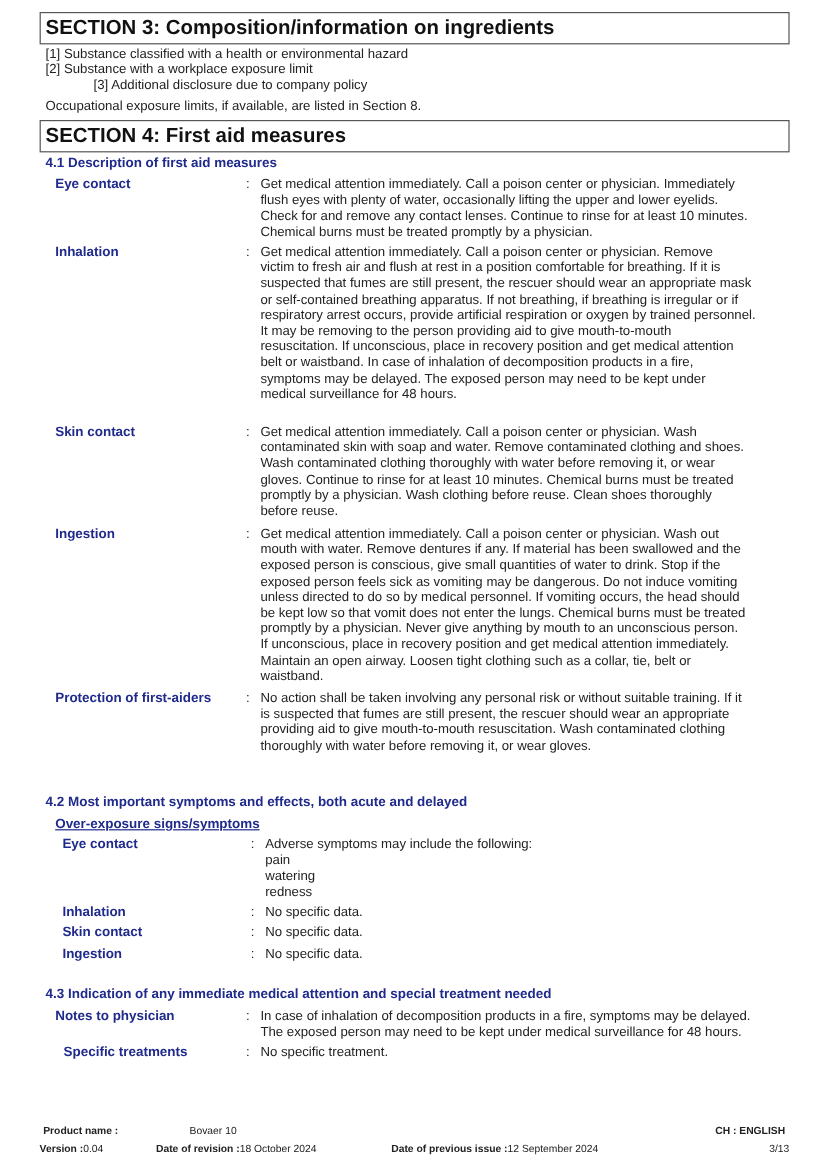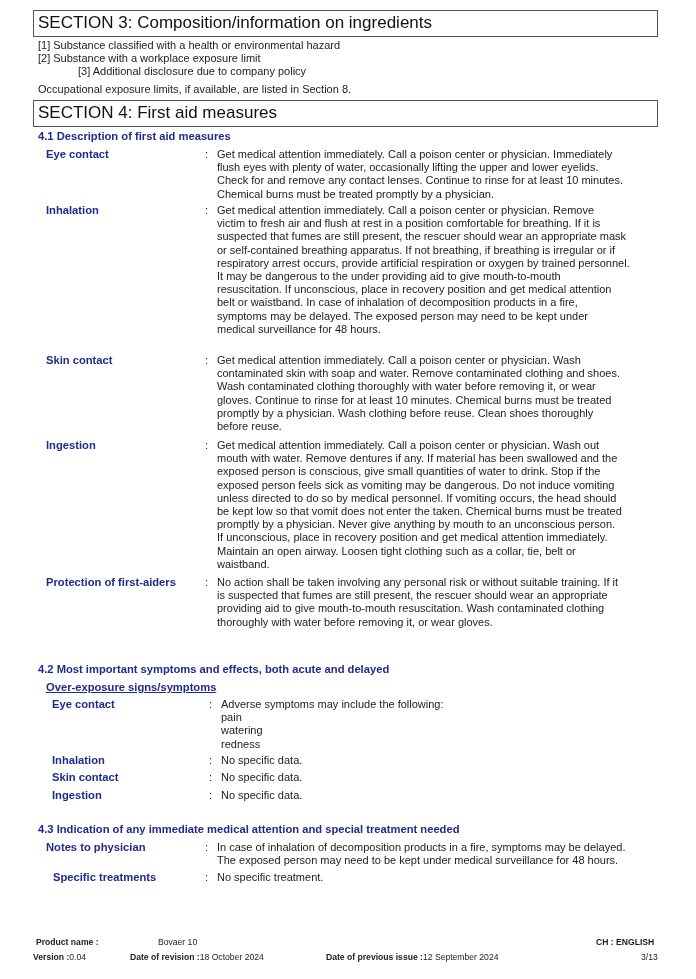--- a/index.html
+++ b/index.html
@@ -1,20 +1,20 @@
 <!DOCTYPE html>
 <html><head>
   <meta charset="utf-8">
   <style>
     html, body { margin: 0; padding: 0; background: #ffffff; }
     body { width: 696px; height: 979px; position: relative; overflow: hidden;
       font-family: "Liberation Sans", sans-serif; color: #222; font-size: 11px; }
     .page { position: absolute; left: 0; top: 0; width: 696px; height: 979px; }
     .section-box { position: absolute; left: 33px; width: 625px; border: 1px solid #555;
-      font-weight: normal; font-size: 17px; color: #111; padding: 2px 0 0 4px; box-sizing: border-box; }
+      font-weight: bold; font-size: 17px; color: #111; padding: 2px 0 0 4px; box-sizing: border-box; }
     .note-line { position: absolute; left: 38px; font-size: 11px; color: #222; line-height: 13px; }
     .subhead { position: absolute; left: 38px; font-weight: bold; font-size: 11.2px; color: #1f2a8c; }
     .label { position: absolute; font-weight: bold; font-size: 11.2px; color: #1f2a8c; }
     .colon { position: absolute; font-size: 11px; color: #222; }
     .value { position: absolute; left: 217px; width: 440px; font-size: 11px; line-height: 13.2px; color: #222; }
     .value .ln { display: block; white-space: nowrap; }
     .ulink { position: absolute; left: 46px; font-weight: bold; font-size: 11.2px; color: #1f2a8c; text-decoration: underline; }
     .foot { position: absolute; font-size: 8.6px; color: #222; }
     .foot b { font-weight: bold; }
   </style>
@@ -43,21 +43,21 @@
   </div>
 
   <div class="label" style="left:46px;top:204px;">Inhalation</div>
   <div class="colon" style="left:205px;top:204px;">:</div>
   <div class="value" style="top:204px;">
     <span class="ln">Get medical attention immediately.  Call a poison center or physician.  Remove</span>
     <span class="ln">victim to fresh air and flush at rest in a position comfortable for breathing.  If it is</span>
     <span class="ln">suspected that fumes are still present, the rescuer should wear an appropriate mask</span>
     <span class="ln">or self-contained breathing apparatus.  If not breathing, if breathing is irregular or if</span>
     <span class="ln">respiratory arrest occurs, provide artificial respiration or oxygen by trained personnel.</span>
-    <span class="ln">It may be dangerous to the under providing aid to give mouth-to-mouth</span>
+    <span class="ln">It may be removing to the person providing aid to give mouth-to-mouth</span>
     <span class="ln">resuscitation.  If unconscious, place in recovery position and get medical attention</span>
     <span class="ln">belt or waistband.  In case of inhalation of decomposition products in a fire,</span>
     <span class="ln">symptoms may be delayed.  The exposed person may need to be kept under</span>
     <span class="ln">medical surveillance for 48 hours.</span>
   </div>
 
   <div class="label" style="left:46px;top:354px;">Skin contact</div>
   <div class="colon" style="left:205px;top:354px;">:</div>
   <div class="value" style="top:354px;">
     <span class="ln">Get medical attention immediately.  Call a poison center or physician.  Wash</span>
@@ -69,21 +69,21 @@
   </div>
 
   <div class="label" style="left:46px;top:439px;">Ingestion</div>
   <div class="colon" style="left:205px;top:439px;">:</div>
   <div class="value" style="top:439px;">
     <span class="ln">Get medical attention immediately.  Call a poison center or physician.  Wash out</span>
     <span class="ln">mouth with water.  Remove dentures if any.  If material has been swallowed and the</span>
     <span class="ln">exposed person is conscious, give small quantities of water to drink.  Stop if the</span>
     <span class="ln">exposed person feels sick as vomiting may be dangerous.  Do not induce vomiting</span>
     <span class="ln">unless directed to do so by medical personnel.  If vomiting occurs, the head should</span>
-    <span class="ln">be kept low so that vomit does not enter the taken.  Chemical burns must be treated</span>
+    <span class="ln">be kept low so that vomit does not enter the lungs.  Chemical burns must be treated</span>
     <span class="ln">promptly by a physician.  Never give anything by mouth to an unconscious person.</span>
     <span class="ln">If unconscious, place in recovery position and get medical attention immediately.</span>
     <span class="ln">Maintain an open airway.  Loosen tight clothing such as a collar, tie, belt or</span>
     <span class="ln">waistband.</span>
   </div>
 
   <div class="label" style="left:46px;top:576px;">Protection of first-aiders</div>
   <div class="colon" style="left:205px;top:576px;">:</div>
   <div class="value" style="top:576px;">
     <span class="ln">No action shall be taken involving any personal risk or without suitable training.  If it</span>

